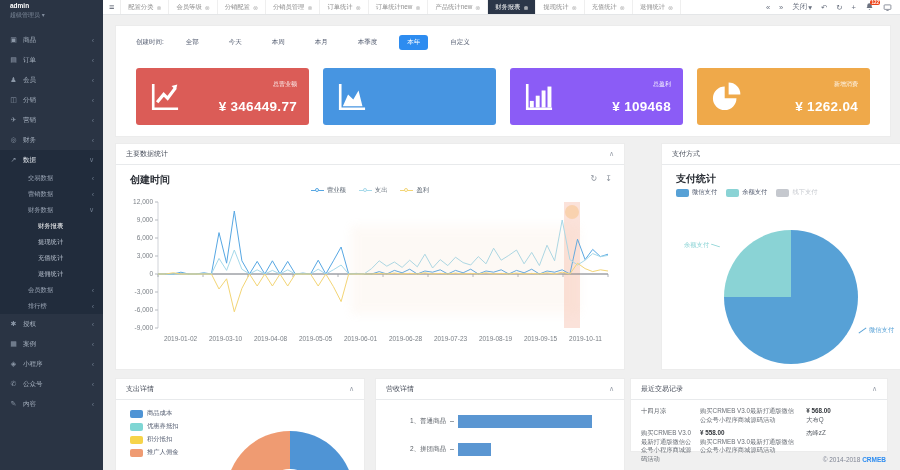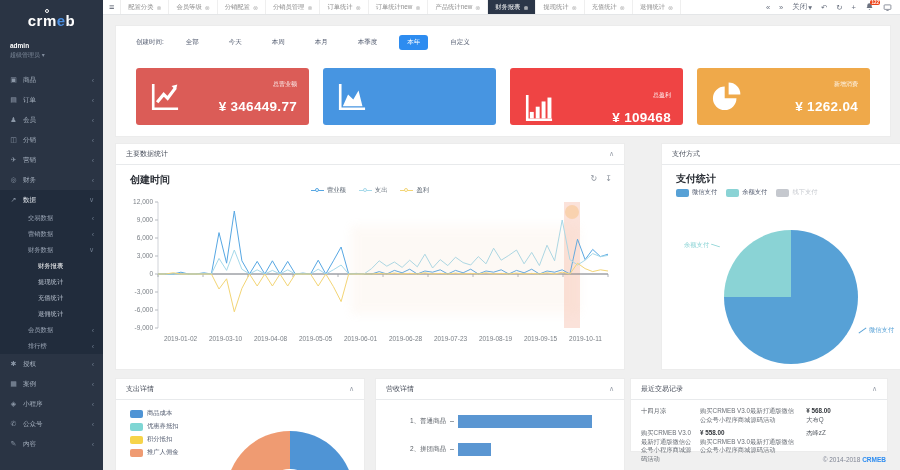--- a/index.html
+++ b/index.html
@@ -107,26 +107,20 @@
   .tdesc{color:#6a6f76;padding-right:6px}
   .footer{position:absolute;right:14px;top:441px;font-size:6.5px;color:#808695}
   .footer .brand{color:#2d8cf0;font-weight:bold}
 </style>
 </head>
 <body>
 
 <div class="stage">
 
   <aside class="sidebar">
-    <div class="logo">
-      <span class="logo-dot"></span>
-      <span>crm</span>
-        <span class="accent">e</span>
-        <span>b</span>
-    </div>
     <div class="userbox">
       <div class="uname">admin</div>
       <div class="urole"><span>超级管理员</span> <span>▾</span></div>
     </div>
     <nav class="menu">
       <div class="mi">
           <i class="mic">▣</i>
           <span>商品</span>
           <span class="mch">‹</span>
         </div>
@@ -325,21 +319,21 @@
             </span>
         </div>
         <div class="scard" style="background: rgb(71, 149, 225);">
           <span class="icon">
             <svg viewBox="0 0 26 26" width="34" height="34">
                 <path d="M4 3v19h19" stroke="#fff" stroke-width="2" fill="none"></path>
                 <path d="M6 20l4-9 4 4 4-7 3 12z" fill="#fff"></path>
               </svg>
           </span>
         </div>
-        <div class="scard" style="background: #ef4444; align-items: flex-end;">
+        <div class="scard" style="background: #8b5cf6;">
           <span class="icon">
             <svg viewBox="0 0 26 26" width="34" height="34">
                 <path d="M4 3v19h19" stroke="#fff" stroke-width="2" fill="none"></path>
                 <rect x="6" y="16" width="3" height="5" fill="#fff"></rect>
                 <rect x="10.5" y="12" width="3" height="9" fill="#fff"></rect>
                 <rect x="15" y="8" width="3" height="13" fill="#fff"></rect>
                 <rect x="19.5" y="5" width="3" height="16" fill="#fff"></rect>
               </svg>
           </span>
           <span class="sval">

